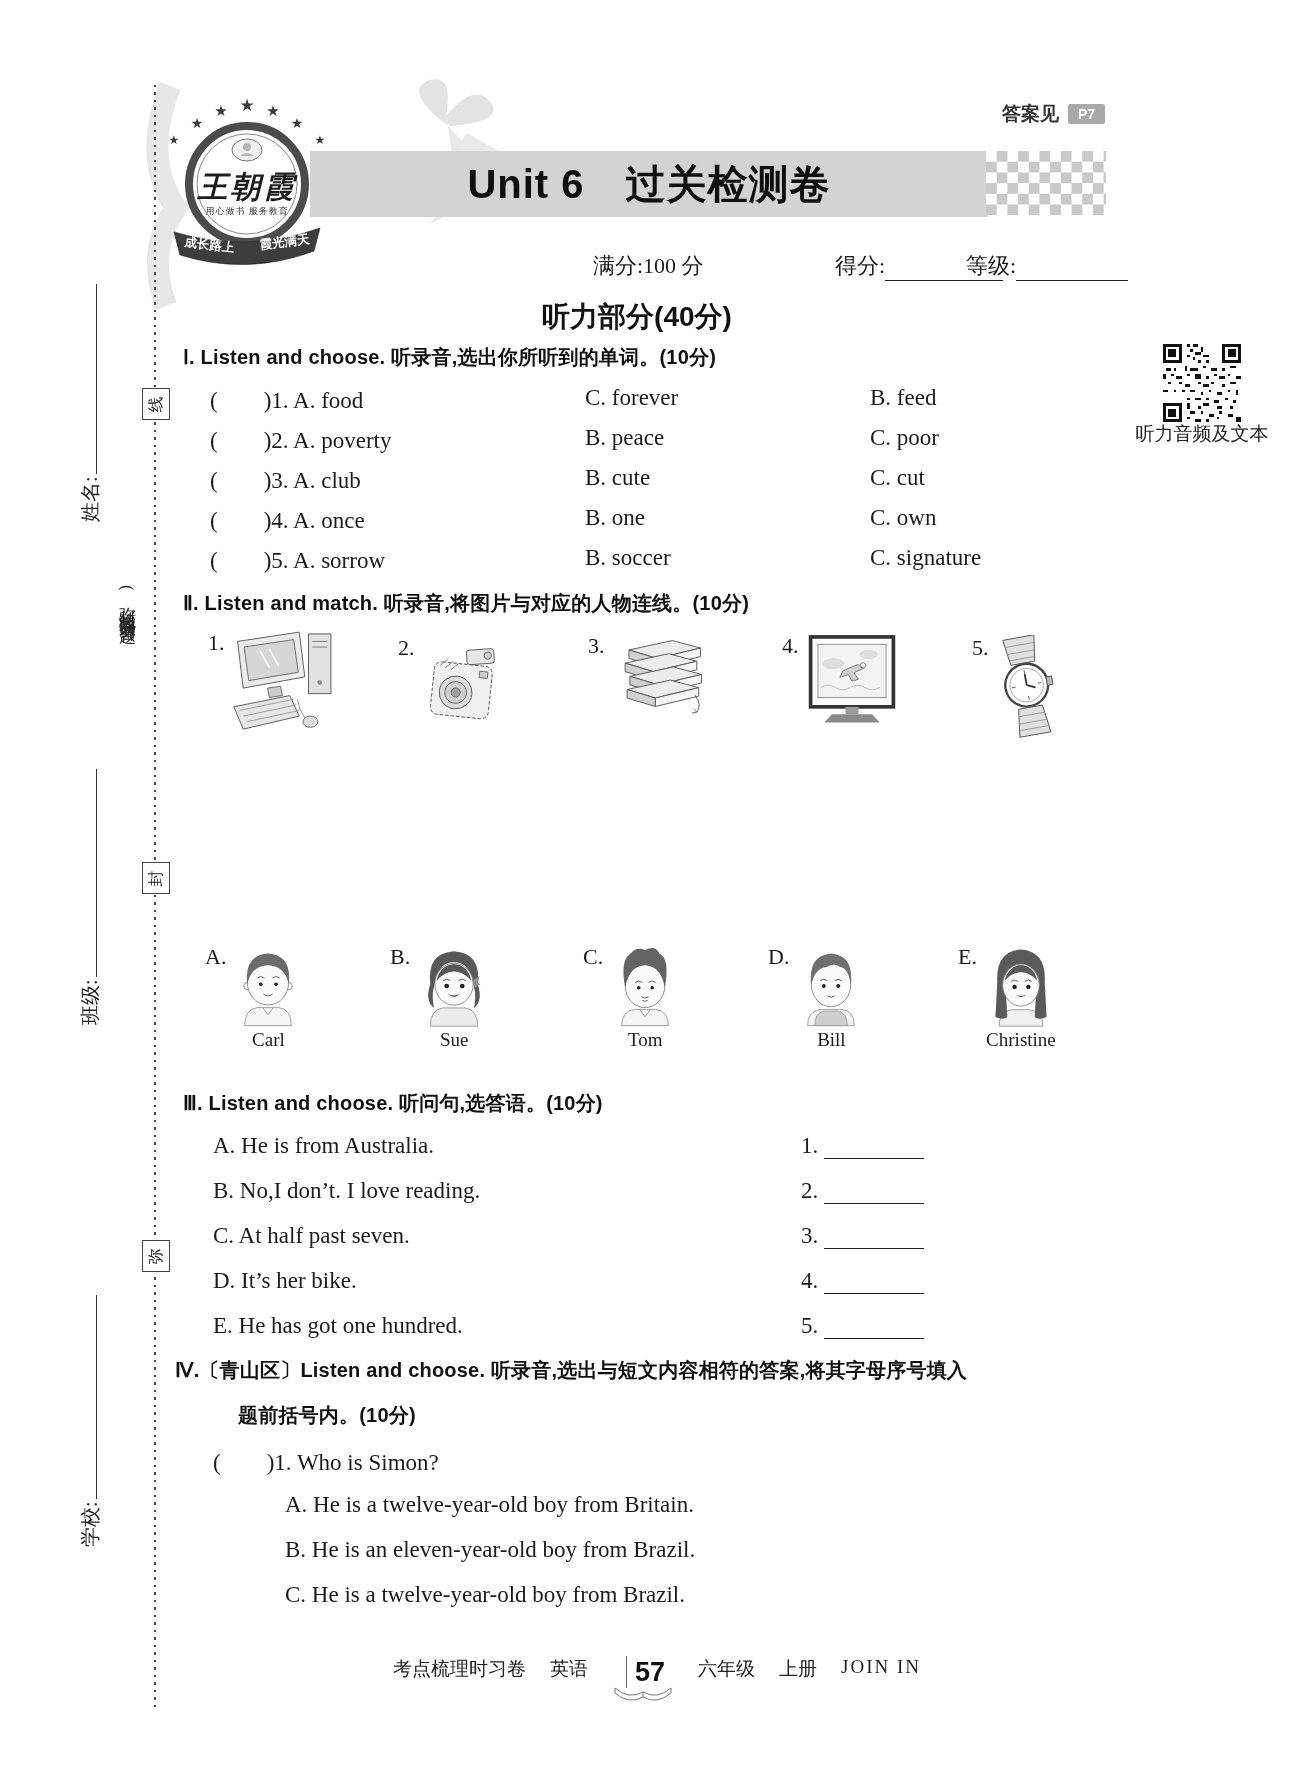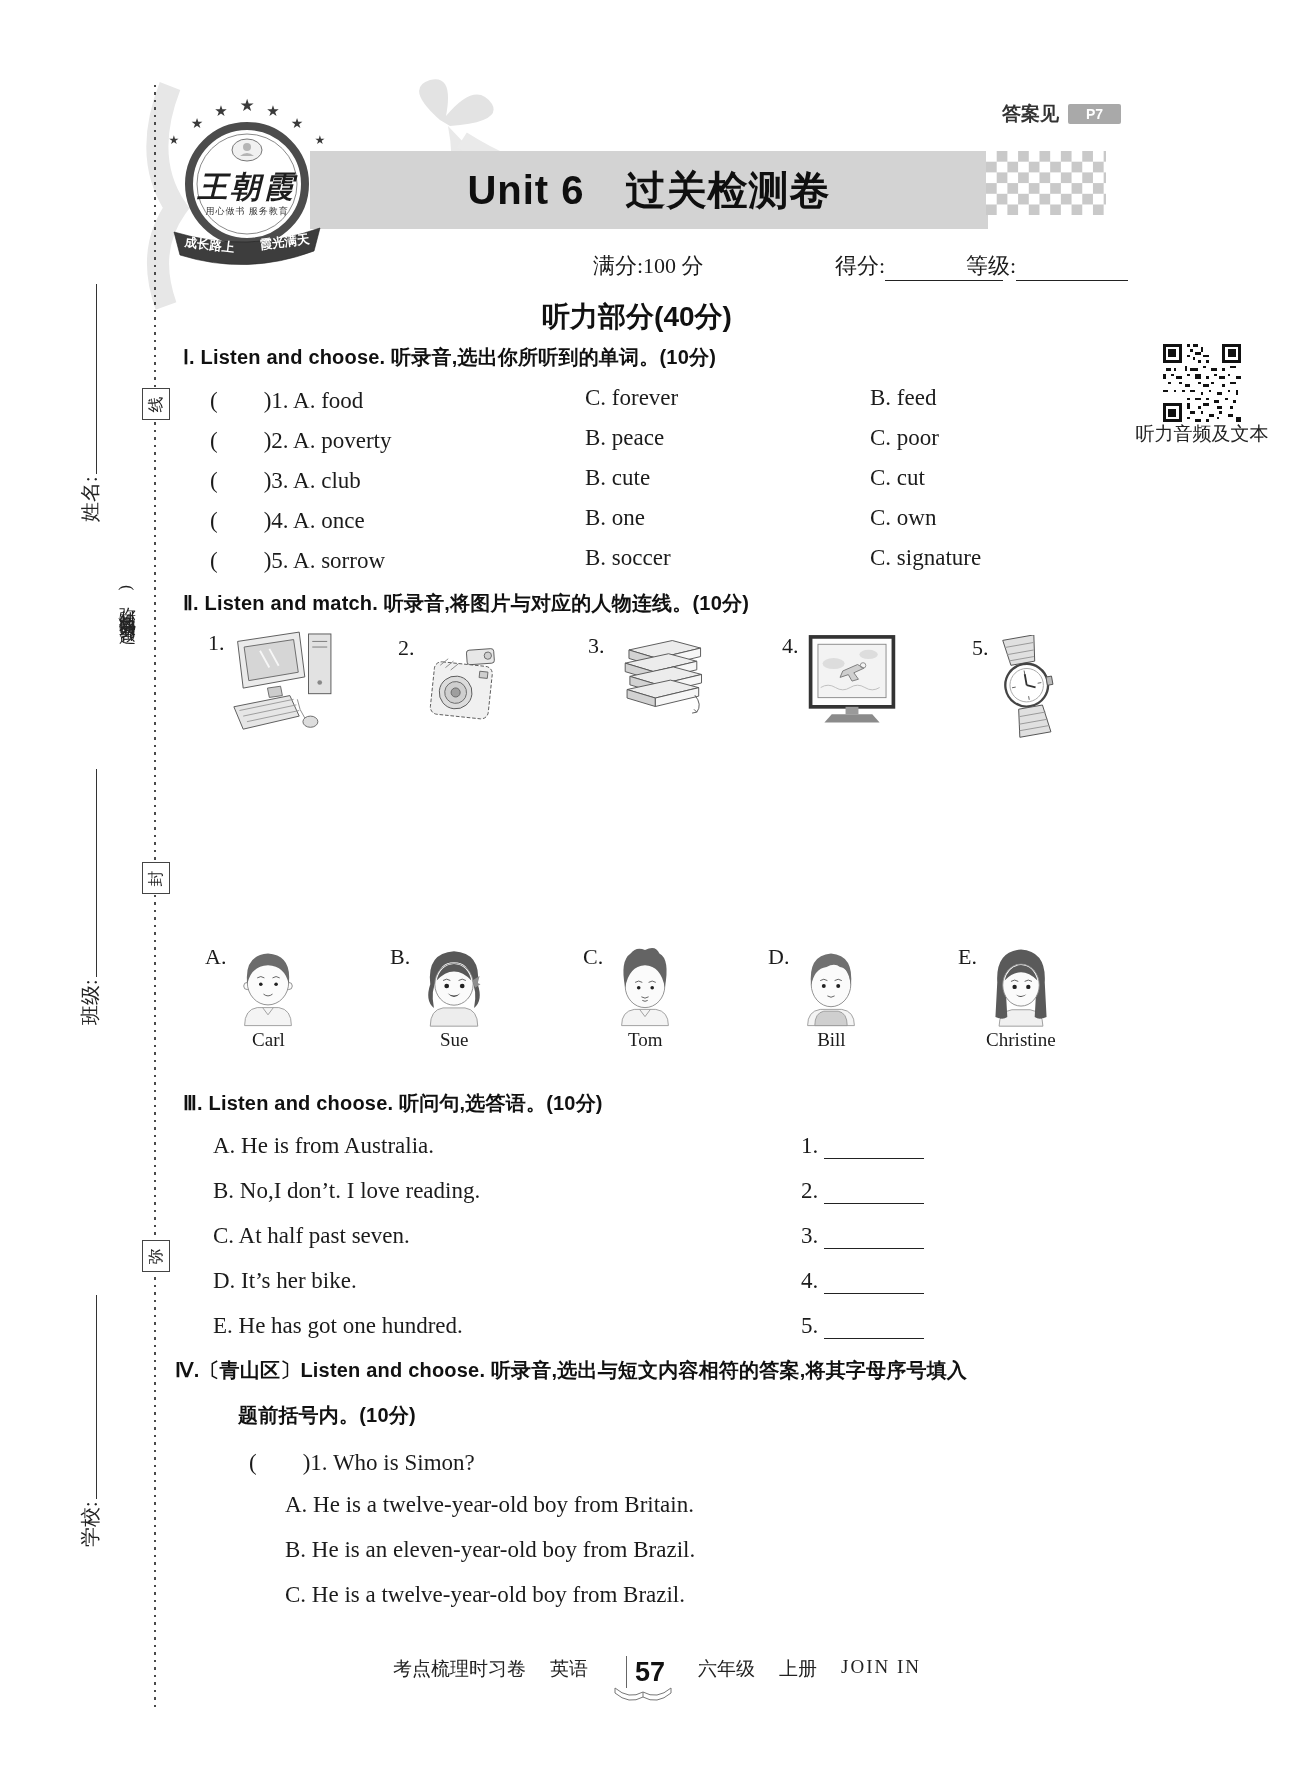--- a/index.html
+++ b/index.html
@@ -16,22 +16,22 @@
   .seal-note{position:absolute;left:116px;top:585px;writing-mode:vertical-rl;text-orientation:mixed;
     font-size:17px;letter-spacing:3px;color:#222;z-index:3;}
   .seal-box{position:absolute;left:142px;width:26px;height:30px;border:1.3px solid #444;background:#fff;
     display:flex;align-items:center;justify-content:center;font-size:16px;color:#222;z-index:4;}
   .seal-box span{transform:rotate(-90deg);display:block;}
 
   
   .deco{position:absolute;left:130px;top:78px;z-index:1;}
   .answer-ref{position:absolute;left:1002px;top:101px;display:flex;gap:9px;align-items:center;
     font-family:"Liberation Sans",sans-serif;font-weight:bold;font-size:19px;color:#333;z-index:3;}
-  .p-badge{background:#a9a9a9;color:#fff;font-size:14px;padding:2px 18px;border-radius:2px;}
-  .banner{position:absolute;left:310px;top:151px;width:678px;height:78px;background:#d3d3d3;z-index:2;
+  .p-badge{background:#a9a9a9;color:#fff;font-size:14px;padding:2px 10px;border-radius:2px;}
+  .banner{position:absolute;left:310px;top:151px;width:678px;height:66px;background:#d3d3d3;z-index:2;
     display:flex;align-items:center;justify-content:center;}
   .banner .title{font-family:"Liberation Sans",sans-serif;font-weight:bold;font-size:40px;
     letter-spacing:1px;color:#0f0f0f;}
   .checker{position:absolute;left:986px;top:151px;width:120px;height:64px;z-index:2;
     background:repeating-conic-gradient(#c9c9c9 0% 25%,#ffffff 0% 50%);background-size:21.4px 21.4px;}
   .logo-wrap{position:absolute;left:152px;top:92px;width:190px;height:180px;z-index:3;}
   .score-row{position:absolute;left:8px;top:251px;width:1314px;height:30px;font-size:22px;z-index:2;}
   .score-row .full{position:absolute;left:585px;}
   .score-row .score{position:absolute;left:783px;margin-left:44px;}
   .score-row .grade{position:absolute;left:958px;}
@@ -384,21 +384,21 @@
     <span>D. It’s her bike.</span>
     <span class="numblank"><span>4.</span><span class="blank100"></span></span>
   </div>
   <div class="s3-row" style="top:1313px;">
     <span>E. He has got one hundred.</span>
     <span class="numblank"><span>5.</span><span class="blank100"></span></span>
   </div>
 
   <div class="sec-head" style="left:175px;top:1357px;">Ⅳ.〔青山区〕Listen and choose. 听录音,选出与短文内容相符的答案,将其字母序号填入</div>
   <div class="sec-head" style="left:238px;top:1402px;">题前括号内。(10分)</div>
-  <div class="serif-line" style="left:213px;top:1447px;margin-left:36px;">(　　)1. Who is Simon?</div>
+  <div class="serif-line" style="left:213px;top:1447px;">(　　)1. Who is Simon?</div>
   <div class="serif-line" style="left:285px;top:1492px;">A. He is a twelve-year-old boy from Britain.</div>
   <div class="serif-line" style="left:285px;top:1537px;">B. He is an eleven-year-old boy from Brazil.</div>
   <div class="serif-line" style="left:285px;top:1582px;">C. He is a twelve-year-old boy from Brazil.</div>
 
   <div class="footer">
     <span>考点梳理时习卷</span>
     <span>英语</span>
     <span class="pagenum">
       <span class="num">57</span>
       <svg width="62" height="20" viewBox="0 0 62 20">

